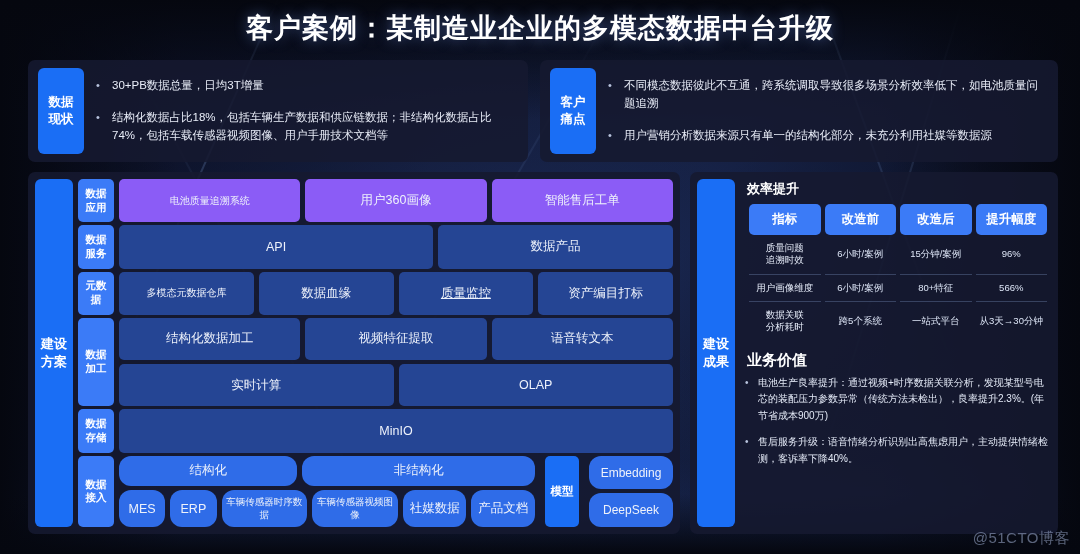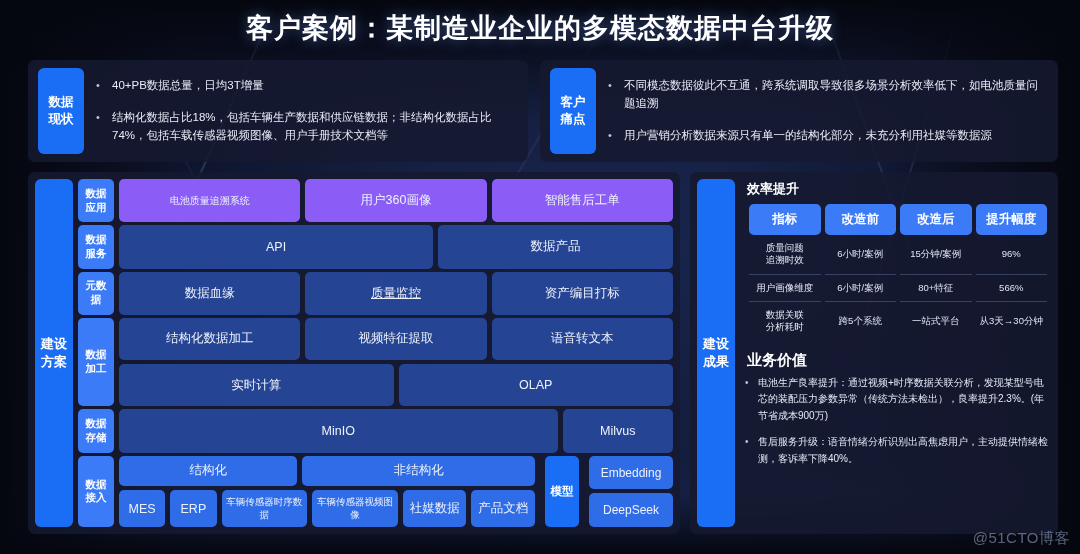--- a/index.html
+++ b/index.html
@@ -106,21 +106,21 @@
   .row-cells { flex:1; display:flex; gap:5px; }
   .cell {
     background:#254594;
     border-radius:5px;
     display:flex; align-items:center; justify-content:center;
     font-size:12.5px; color:#eef2fb;
     text-align:center;
     padding:2px 4px;
   }
   .cell.purple { background:#8b5cf6; }
-  .cell.bright { background:#2f6ce8; }
+  .cell.bright { background:#2f6ce8;border-radius:12px; }
   .cell.small  { font-size:10px; }
   .cell.tiny   { font-size:9.5px; }
 
   
   .row-stack { flex:1; display:flex; flex-direction:column; gap:4px; }
 
   
   .model-tag {
     flex:0 0 34px; background:#1a6ef5; border-radius:5px;
     display:flex; align-items:center; justify-content:center;
@@ -186,21 +186,21 @@
   <div class="title">客户案例：某制造业企业的多模态数据中台升级</div>
 
   <div class="panel info-card" id="card0" style="left:28px; top:60px; width:500px; height:102px;">
       <div class="info-tag">
         <span>数据</span>
         <span>现状</span>
       </div>
       <div class="info-body">
         <div class="bullet">
           <div class="dot">•</div>
-          <div class="txt">40+PB数据总量，日均3T增量</div>
+          <div class="txt">30+PB数据总量，日均3T增量</div>
         </div>
         <div class="bullet">
           <div class="dot">•</div>
           <div class="txt">结构化数据占比18%，包括车辆生产数据和供应链数据；非结构化数据占比74%，包括车载传感器视频图像、用户手册技术文档等</div>
         </div>
       </div>
     </div>
   <div class="panel info-card" id="card1" style="left:540px; top:60px; width:518px; height:102px;">
       <div class="info-tag">
         <span>客户</span>
@@ -244,20 +244,21 @@
             <div class="cell" style="flex: 1.35 1 0%;">API</div>
             <div class="cell" style="flex: 1 1 0%;">数据产品</div>
           </div>
         </div>
         <div class="arch-row" style="flex: 1 1 0%;">
           <div class="row-tag">
             <span>元数</span>
             <span>据</span>
           </div>
           <div class="row-cells">
+            <div class="cell small" style="flex: 1 1 0%;">多模态元数据仓库</div>
             <div class="cell" style="flex: 1 1 0%;">数据血缘</div>
             <div class="cell" style="flex: 1 1 0%; text-decoration: underline;">质量监控</div>
             <div class="cell" style="flex: 1 1 0%;">资产编目打标</div>
           </div>
         </div>
         <div class="arch-row" style="flex: 2.05 1 0%;">
           <div class="row-tag">
             <span>数据</span>
             <span>加工</span>
           </div>
@@ -273,21 +274,20 @@
             </div>
           </div>
         </div>
         <div class="arch-row" style="flex: 1 1 0%;">
           <div class="row-tag">
             <span>数据</span>
             <span>存储</span>
           </div>
           <div class="row-cells">
             <div class="cell" style="flex: 4.2 1 0%;">MinIO</div>
-            <div class="cell" style="flex: 1 1 0%;">Milvus</div>
           </div>
         </div>
         <div class="arch-row" style="flex: 1.65 1 0%;">
           <div class="row-tag">
             <span>数据</span>
             <span>接入</span>
           </div>
           <div class="row-stack">
             <div class="row-cells" style="flex: 0.82 1 0%;">
               <div class="cell bright" style="flex: 1 1 0%;">结构化</div>

